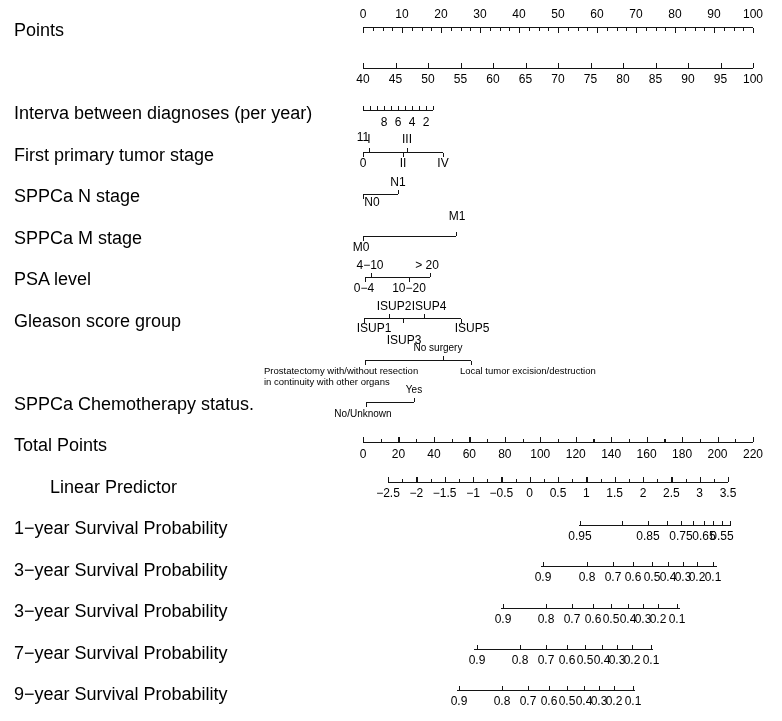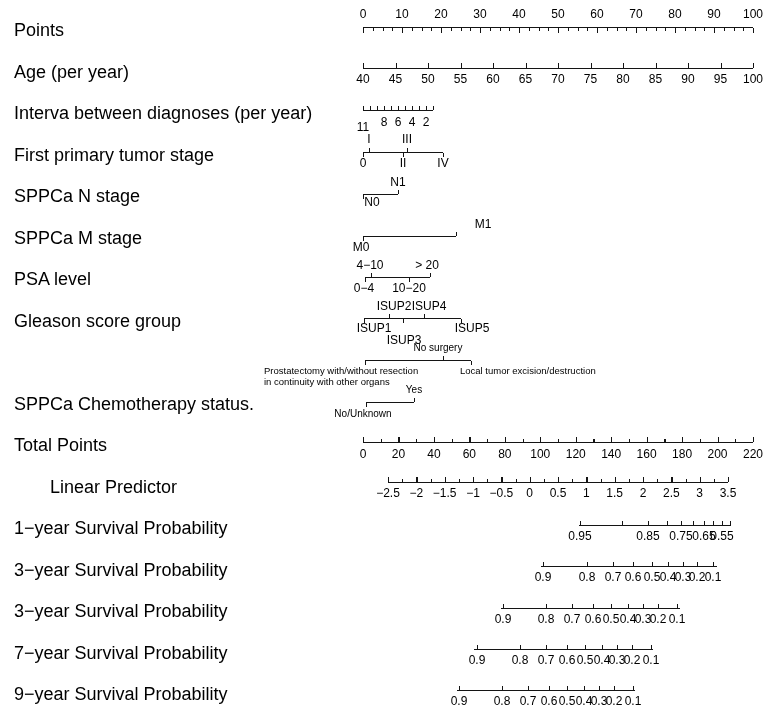--- a/index.html
+++ b/index.html
@@ -71,21 +71,20 @@
     <div class="tick" style="left: 684.75px; top: 28px; height: 3px; background: rgb(20, 20, 20);"></div>
     <div class="tick" style="left: 694.5px; top: 28px; height: 3px; background: rgb(20, 20, 20);"></div>
     <div class="tick" style="left: 704.25px; top: 28px; height: 3px; background: rgb(20, 20, 20);"></div>
     <div class="tick" style="left: 714px; top: 28px; height: 5px; background: rgb(20, 20, 20);"></div>
     <div class="tlabel center" style="left: 714px; top: 15px;">90</div>
     <div class="tick" style="left: 723.75px; top: 28px; height: 3px; background: rgb(20, 20, 20);"></div>
     <div class="tick" style="left: 733.5px; top: 28px; height: 3px; background: rgb(20, 20, 20);"></div>
     <div class="tick" style="left: 743.25px; top: 28px; height: 3px; background: rgb(20, 20, 20);"></div>
     <div class="tick" style="left: 753px; top: 28px; height: 5px; background: rgb(20, 20, 20);"></div>
     <div class="tlabel center" style="left: 753px; top: 15px;">100</div>
-    <div class="row-label" style="left: 14px; top: 72px;">Age (per year)</div>
     <div class="ax-line" style="left: 363px; top: 68px; width: 390px; background: rgb(20, 20, 20);"></div>
     <div class="tick" style="left: 363px; top: 63px; height: 5px; background: rgb(20, 20, 20);"></div>
     <div class="tlabel center" style="left: 363px; top: 80px;">40</div>
     <div class="tick" style="left: 395.5px; top: 63px; height: 5px; background: rgb(20, 20, 20);"></div>
     <div class="tlabel center" style="left: 395.5px; top: 80px;">45</div>
     <div class="tick" style="left: 428px; top: 63px; height: 5px; background: rgb(20, 20, 20);"></div>
     <div class="tlabel center" style="left: 428px; top: 80px;">50</div>
     <div class="tick" style="left: 460.5px; top: 63px; height: 5px; background: rgb(20, 20, 20);"></div>
     <div class="tlabel center" style="left: 460.5px; top: 80px;">55</div>
     <div class="tick" style="left: 493px; top: 63px; height: 5px; background: rgb(20, 20, 20);"></div>
@@ -102,21 +101,21 @@
     <div class="tlabel center" style="left: 655.5px; top: 80px;">85</div>
     <div class="tick" style="left: 688px; top: 63px; height: 5px; background: rgb(20, 20, 20);"></div>
     <div class="tlabel center" style="left: 688px; top: 80px;">90</div>
     <div class="tick" style="left: 720.5px; top: 63px; height: 5px; background: rgb(20, 20, 20);"></div>
     <div class="tlabel center" style="left: 720.5px; top: 80px;">95</div>
     <div class="tick" style="left: 753px; top: 63px; height: 5px; background: rgb(20, 20, 20);"></div>
     <div class="tlabel center" style="left: 753px; top: 80px;">100</div>
     <div class="row-label" style="left: 14px; top: 113px;">Interva between diagnoses (per year)</div>
     <div class="ax-line" style="left: 363px; top: 110px; width: 70px; background: rgb(20, 20, 20);"></div>
     <div class="tick" style="left: 363px; top: 106px; height: 4px; background: rgb(20, 20, 20);"></div>
-    <div class="tlabel center" style="left: 363px; top: 128px;">11</div>
+    <div class="tlabel center" style="left: 363px; top: 138px;">11</div>
     <div class="tick" style="left: 370px; top: 106px; height: 4px; background: rgb(20, 20, 20);"></div>
     <div class="tick" style="left: 377px; top: 106px; height: 4px; background: rgb(20, 20, 20);"></div>
     <div class="tick" style="left: 384px; top: 106px; height: 4px; background: rgb(20, 20, 20);"></div>
     <div class="tlabel center" style="left: 384px; top: 123px;">8</div>
     <div class="tick" style="left: 391px; top: 106px; height: 4px; background: rgb(20, 20, 20);"></div>
     <div class="tick" style="left: 398px; top: 106px; height: 4px; background: rgb(20, 20, 20);"></div>
     <div class="tlabel center" style="left: 398px; top: 123px;">6</div>
     <div class="tick" style="left: 405px; top: 106px; height: 4px; background: rgb(20, 20, 20);"></div>
     <div class="tick" style="left: 412px; top: 106px; height: 4px; background: rgb(20, 20, 20);"></div>
     <div class="tlabel center" style="left: 412px; top: 123px;">4</div>
@@ -140,21 +139,21 @@
     <div class="ax-line" style="left: 363px; top: 194px; width: 35px; background: rgb(20, 20, 20);"></div>
     <div class="tick" style="left: 363px; top: 195px; height: 4px; background: rgb(20, 20, 20);"></div>
     <div class="tlabel center" style="left: 360px; top: 203px; margin-left: 12px;">N0</div>
     <div class="tick" style="left: 398px; top: 190px; height: 4px; background: rgb(20, 20, 20);"></div>
     <div class="tlabel center" style="left: 398px; top: 183px;">N1</div>
     <div class="row-label" style="left: 14px; top: 238px;">SPPCa M stage</div>
     <div class="ax-line" style="left: 363px; top: 236px; width: 93px; background: rgb(20, 20, 20);"></div>
     <div class="tick" style="left: 363px; top: 237px; height: 4px; background: rgb(20, 20, 20);"></div>
     <div class="tlabel center" style="left: 361px; top: 248px;">M0</div>
     <div class="tick" style="left: 456px; top: 232px; height: 4px; background: rgb(20, 20, 20);"></div>
-    <div class="tlabel center" style="left: 457px; top: 225px; margin-left: 26px;">M1</div>
+    <div class="tlabel center" style="left: 457px; top: 217px;">M1</div>
     <div class="row-label" style="left: 14px; top: 279px;">PSA level</div>
     <div class="ax-line" style="left: 365px; top: 277px; width: 65px; background: rgb(20, 20, 20);"></div>
     <div class="tick" style="left: 365px; top: 278px; height: 4px; background: rgb(20, 20, 20);"></div>
     <div class="tlabel center" style="left: 364px; top: 289px;">0−4</div>
     <div class="tick" style="left: 409px; top: 278px; height: 4px; background: rgb(20, 20, 20);"></div>
     <div class="tlabel center" style="left: 409px; top: 289px;">10−20</div>
     <div class="tick" style="left: 371px; top: 273px; height: 4px; background: rgb(20, 20, 20);"></div>
     <div class="tlabel center" style="left: 370px; top: 266px;">4−10</div>
     <div class="tick" style="left: 430px; top: 273px; height: 4px; background: rgb(20, 20, 20);"></div>
     <div class="tlabel center" style="left: 427px; top: 266px;">&gt; 20</div>

